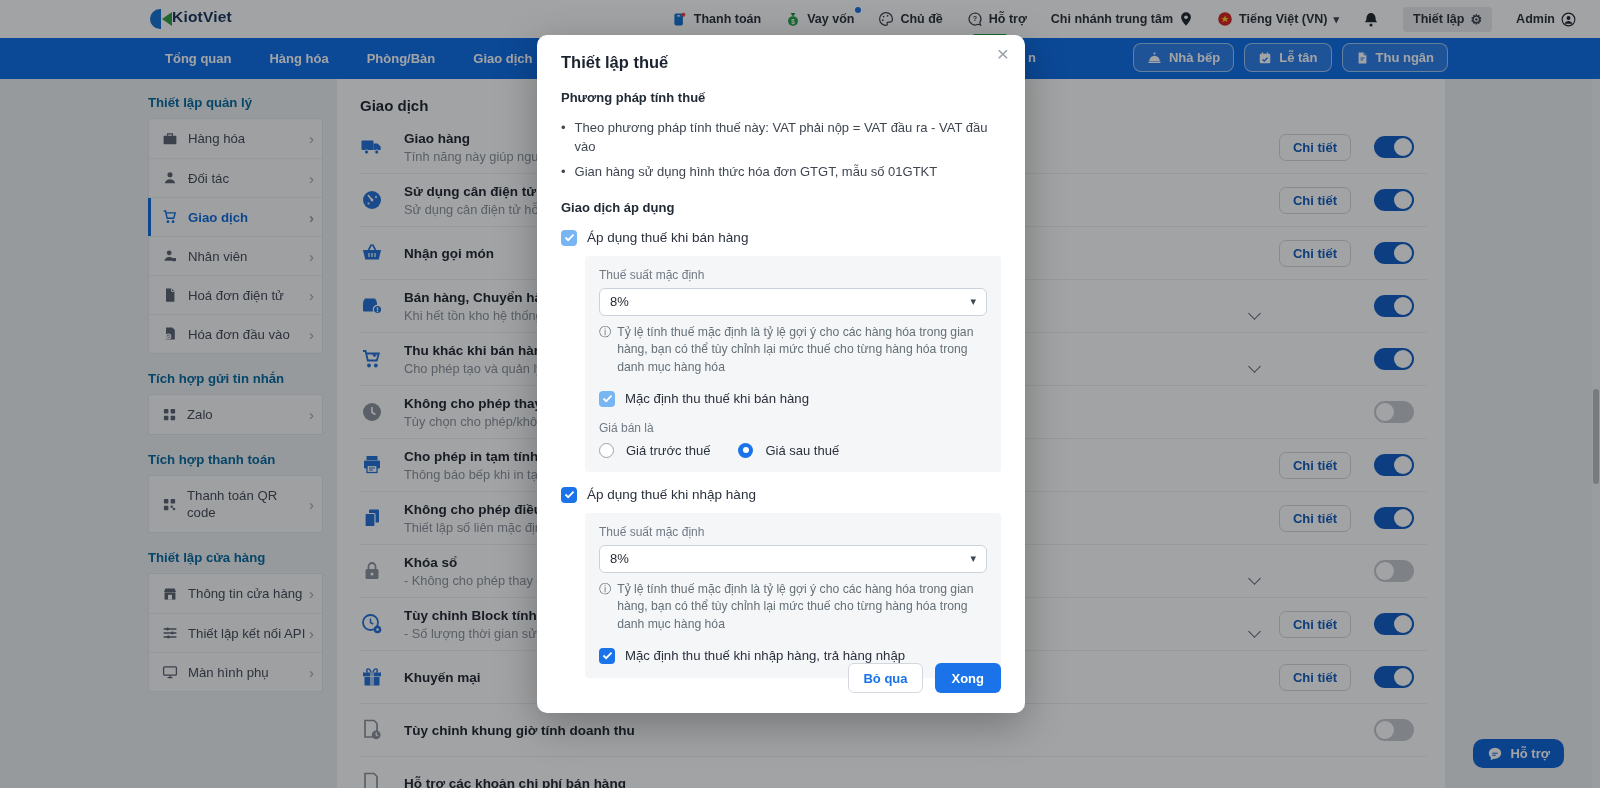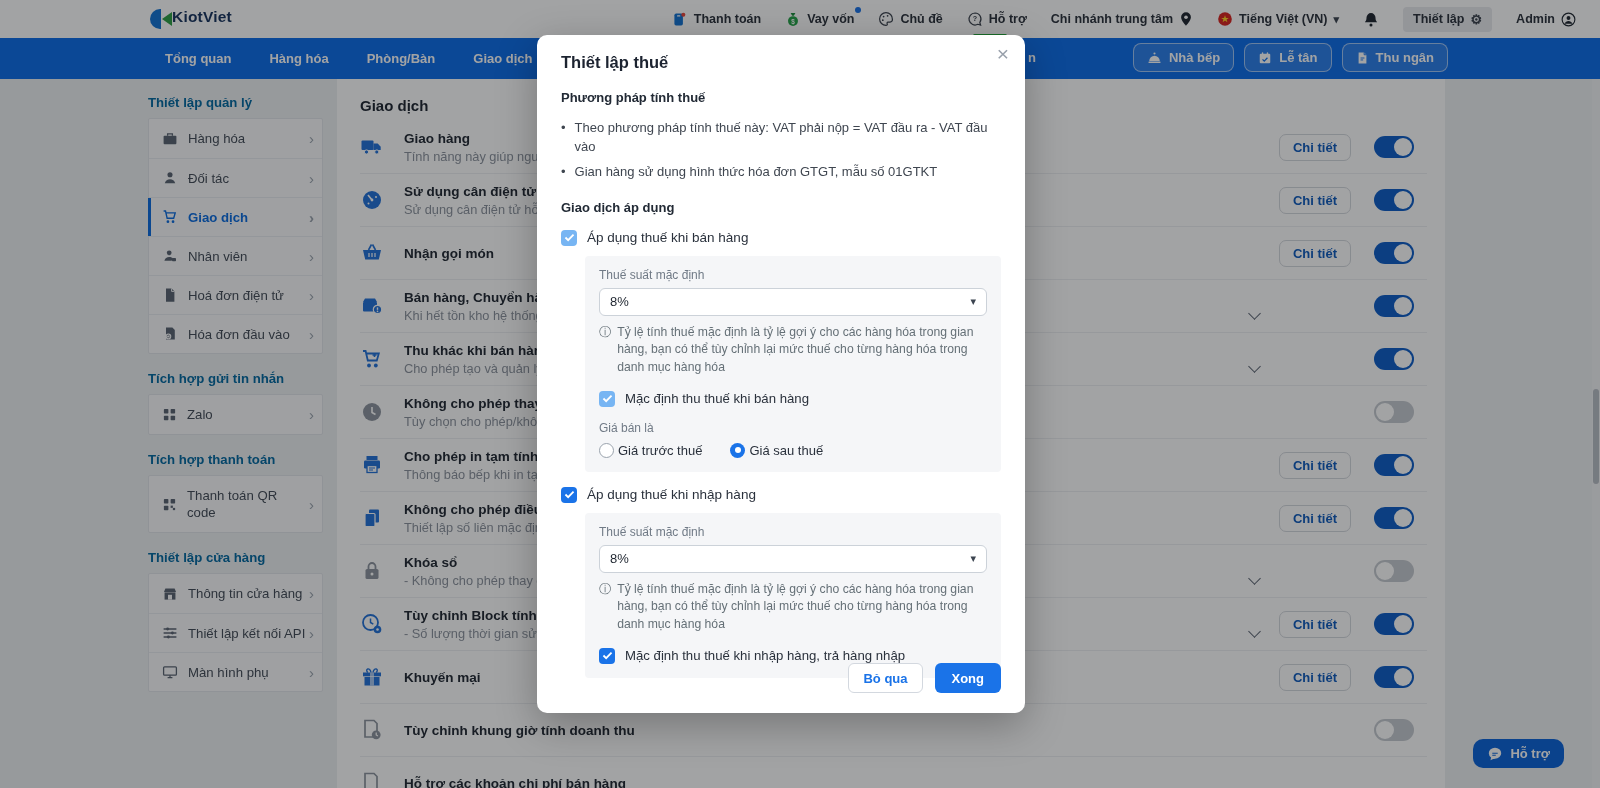--- a/index.html
+++ b/index.html
@@ -83,21 +83,21 @@
   .cb.norm{background:#1a73e8;} .cb.light{background:#77b5f3;}
   .panel{background:#f5f6f8;border-radius:4px;margin:10px 0 0 24px;padding:12px 14px 14px 14px;}
   .p-label{font-size:12px;color:#707a86;}
   .select{margin-top:6px;height:28px;background:#fff;border:1px solid #ccd2d9;border-radius:6px;display:flex;align-items:center;justify-content:space-between;padding:0 10px;font-size:13px;color:#1f2630;cursor:pointer;}
   .caret{font-size:11px;color:#3c4450;}
   .info{display:flex;gap:6px;margin-top:8px;font-size:12.2px;color:#657077;line-height:1.45;}
   .info .i-ic{flex:none;}
   .panel .cb-row{margin-top:14px;font-size:13.2px;}
   .p-label2{font-size:12px;color:#707a86;margin-top:14px;}
   .radios{display:flex;gap:28px;margin-top:8px;font-size:13px;color:#2a313c;}
-  .radios label{display:flex;align-items:center;gap:4px;cursor:pointer;}
+  .radios label{display:flex;align-items:center;gap:12px;cursor:pointer;}
   .m-footer{position:absolute;right:24px;bottom:20px;display:flex;gap:12px;}
   .btn-skip{height:30px;padding:0 14px;border:1px solid #d3d8df;border-radius:6px;background:#fff;color:#1a73e8;font-size:13px;font-weight:bold;cursor:pointer;display:flex;align-items:center;}
   .btn-done{height:30px;padding:0 17px;border:none;border-radius:6px;background:#1a73e8;color:#fff;font-size:13px;font-weight:bold;cursor:pointer;display:flex;align-items:center;}
 </style>
 </head>
 <body>
 
 <div class="topbar">
   <div class="logo">
     <span class="logo-mark">

